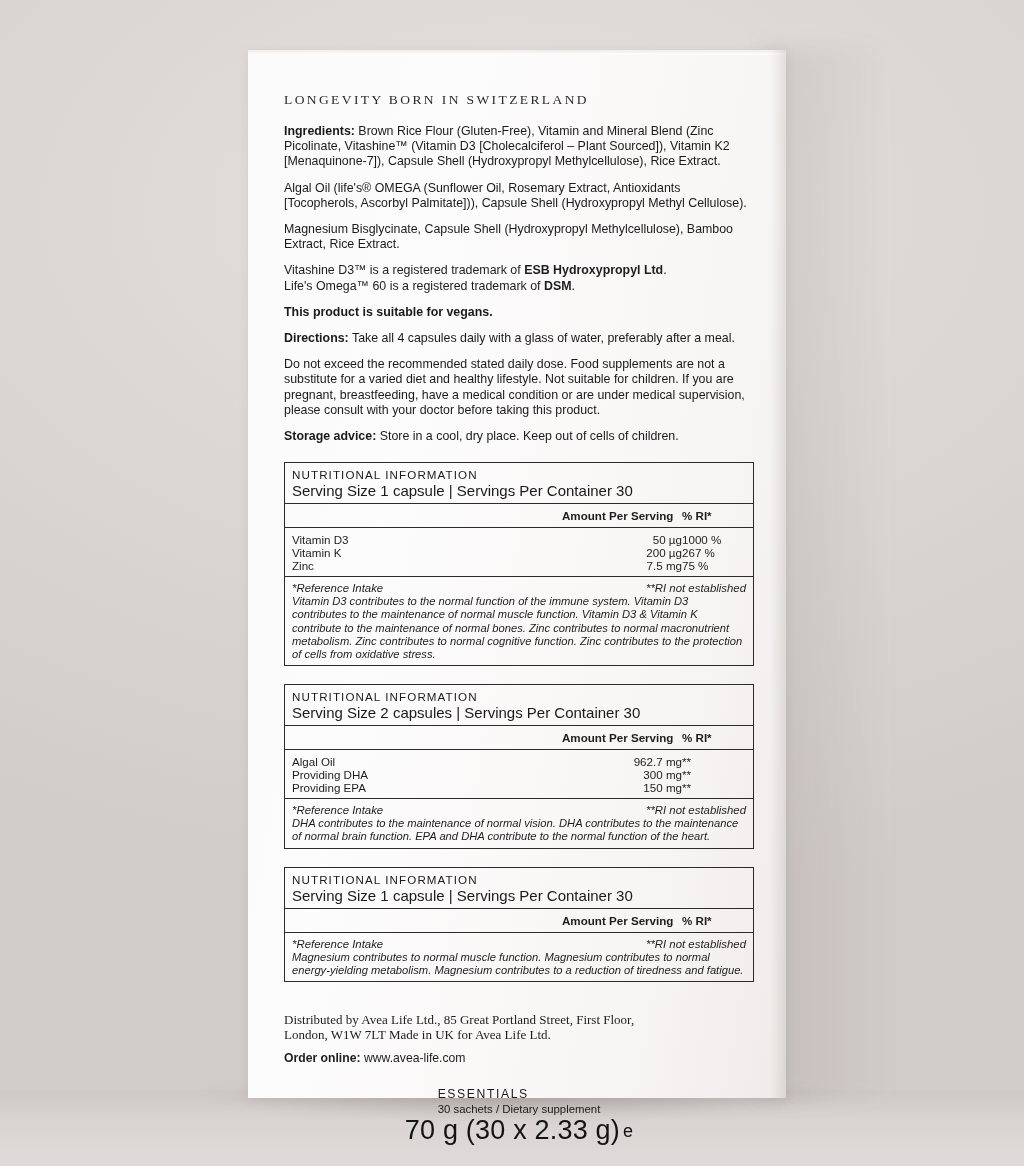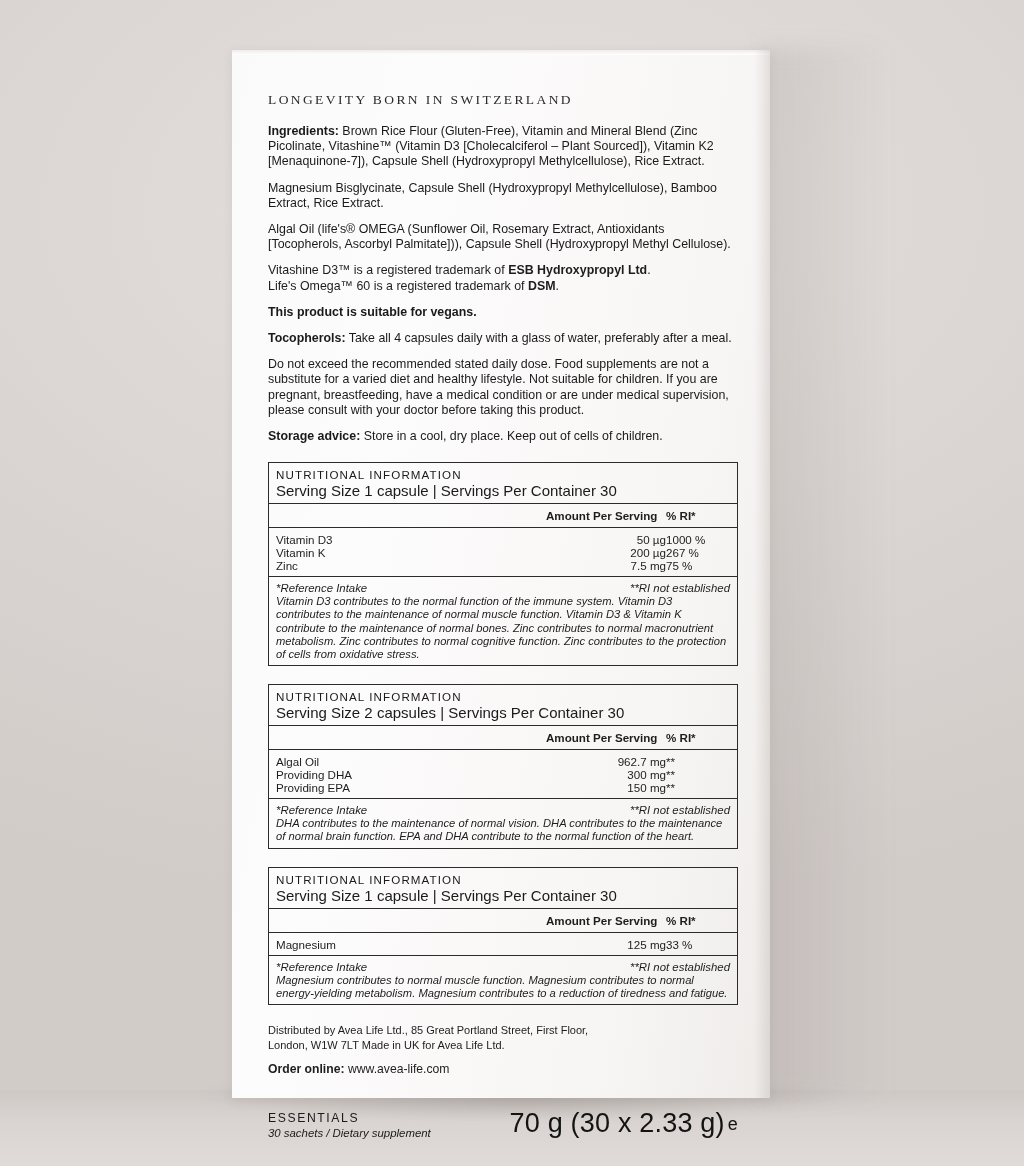--- a/index.html
+++ b/index.html
@@ -45,21 +45,21 @@
     top: 48px;
     width: 130px;
     height: 1050px;
     background: linear-gradient(90deg, rgba(120,110,105,0.16) 0%, rgba(120,110,105,0.0) 100%);
     filter: blur(10px);
   }
 
   
   #package {
     position: absolute;
-    left: 232px;
+    left: 248px;
     top: 50px;
     width: 538px;
     height: 1048px;
     background: linear-gradient(100deg, #fbfafa 0%, #fdfcfc 30%, #f7f5f4 78%, #eeebe9 100%);
     box-shadow: 0 2px 10px rgba(90,80,75,0.10);
   }
   #package::after {
     
     content: "";
     position: absolute;
@@ -157,41 +157,42 @@
     display: flex;
     justify-content: space-between;
     font-style: italic;
     font-size: 11.4px;
     margin-bottom: 1px;
     gap: 18px;
   }
 
   
   .footer-block {
-    margin-top: 18px;
-    font-size: 11px;
+    margin-top: 30px;
+    font-size: 13px;
     line-height: 15px;
+    font-family: Liberation Serif, serif;
   }
   .footer-order { margin-top: 9px; font-size: 12.2px; }
   .bottom-row {
-    margin-top: 32px;
+    margin-top: 22px;
     display: flex;
-    align-items: flex-end;
+    align-items: center;
     justify-content: space-between;
+    flex-direction: column;
   }
   .essentials-label {
     font-size: 12.2px;
     letter-spacing: 1.6px;
     color: #1a1a1a;
   }
   .essentials-sub {
     font-size: 11.4px;
     color: #1a1a1a;
     margin-top: 2px;
-    font-style: italic;
   }
   .weight {
     font-size: 27px;
     letter-spacing: 0.2px;
     color: #131313;
     white-space: nowrap;
   }
   .weight .e {
     font-size: 18px;
     vertical-align: 2px;
@@ -211,39 +212,39 @@
     <div id="topedge"></div>
 
     <div class="content">
 
       <div class="brandline">LONGEVITY BORN IN SWITZERLAND</div>
 
       <div class="para">
         <span class="b">Ingredients:</span><span> Brown Rice Flour (Gluten-Free), Vitamin and Mineral Blend (Zinc Picolinate, Vitashine™ (Vitamin D3 [Cholecalciferol – Plant Sourced]), Vitamin K2 [Menaquinone-7]), Capsule Shell (Hydroxypropyl Methylcellulose), Rice Extract.</span>
       </div>
 
+      <div class="para">Algal Oil (life's® OMEGA (Sunflower Oil, Rosemary Extract, Antioxidants [Tocopherols, Ascorbyl Palmitate])), Capsule Shell (Hydroxypropyl Methyl Cellulose).</div>
+
       <div class="para">Magnesium Bisglycinate, Capsule Shell (Hydroxypropyl Methylcellulose), Bamboo Extract, Rice Extract.</div>
-
-      <div class="para">Algal Oil (life's® OMEGA (Sunflower Oil, Rosemary Extract, Antioxidants [Tocopherols, Ascorbyl Palmitate])), Capsule Shell (Hydroxypropyl Methyl Cellulose).</div>
 
       <div class="trademark-block">
         <div class="trademark-line">
           <span>Vitashine D3™ is a registered trademark of </span><span class="b">ESB Hydroxypropyl Ltd</span><span>.</span>
         </div>
         <div class="trademark-line">
           <span>Life's Omega™ 60 is a registered trademark of </span><span class="b">DSM</span><span>.</span>
         </div>
       </div>
 
       <div class="para">
         <span class="b">This product is suitable for vegans.</span>
       </div>
 
       <div class="para">
-        <span class="b">Tocopherols:</span><span> Take all 4 capsules daily with a glass of water, preferably after a meal.</span>
+        <span class="b">Directions:</span><span> Take all 4 capsules daily with a glass of water, preferably after a meal.</span>
       </div>
 
       <div class="para">Do not exceed the recommended stated daily dose. Food supplements are not a substitute for a varied diet and healthy lifestyle. Not suitable for children. If you are pregnant, breastfeeding, have a medical condition or are under medical supervision, please consult with your doctor before taking this product.</div>
 
       <div class="para">
         <span class="b">Storage advice:</span><span> Store in a cool, dry place. Keep out of cells of children.</span>
       </div>
 
       <div class="nutri">
         <div class="pad">
@@ -347,31 +348,20 @@
             <tbody>
                 <tr class="hdrrow">
               <th class="lbl"></th>
               <th class="amt col-amt">Amount Per Serving</th>
               <th class="ri col-ri">% RI*</th>
             </tr>
           </tbody>
             </table>
         </div>
         <div class="rowline pad">
-          <table class="ndata">
-            <tbody>
-                <tr>
-              <td class="lbl">Magnesium</td>
-              <td class="amt col-amt">125 mg</td>
-              <td class="ri col-ri">33 %</td>
-            </tr>
-          </tbody>
-            </table>
-        </div>
-        <div class="rowline pad">
           <div class="note-head">
             <span>*Reference Intake</span>
             <span>**RI not established</span>
           </div>
           <div class="nutri-note">Magnesium contributes to normal muscle function. Magnesium contributes to normal energy-yielding metabolism. Magnesium contributes to a reduction of tiredness and fatigue.</div>
         </div>
       </div>
 
       <div class="footer-block">
         <div>Distributed by Avea Life Ltd., 85 Great Portland Street, First Floor,</div>

